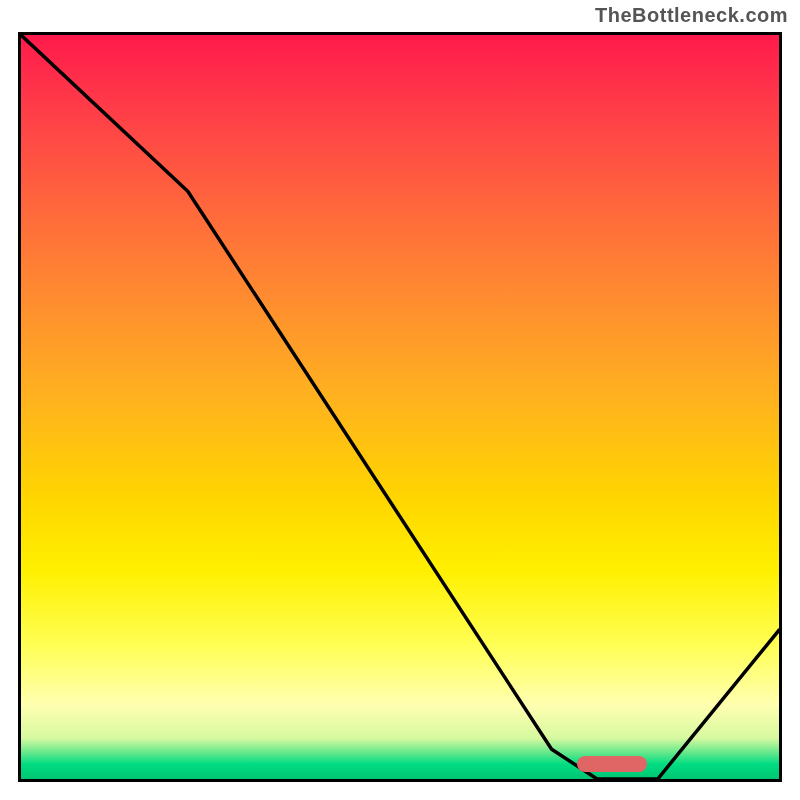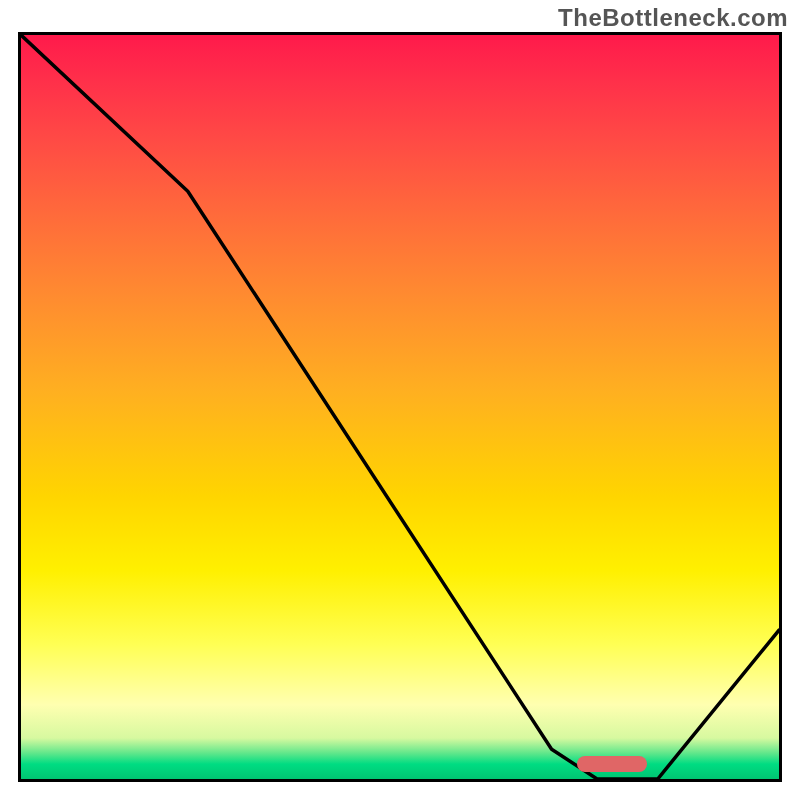--- a/index.html
+++ b/index.html
@@ -15,21 +15,21 @@
     position: relative;
     width: 800px;
     height: 800px;
   }
   .watermark {
     position: absolute;
     top: 4px;
     right: 12px;
     color: #555555;
     font-weight: 600;
-    font-size: 24px;
+    font-size: 20px;
     letter-spacing: 0.5px;
     z-index: 10;
   }
   .plot-frame {
     position: absolute;
     left: 18px;
     top: 32px;
     width: 764px;
     height: 750px;
     border: 3px solid #000000;

